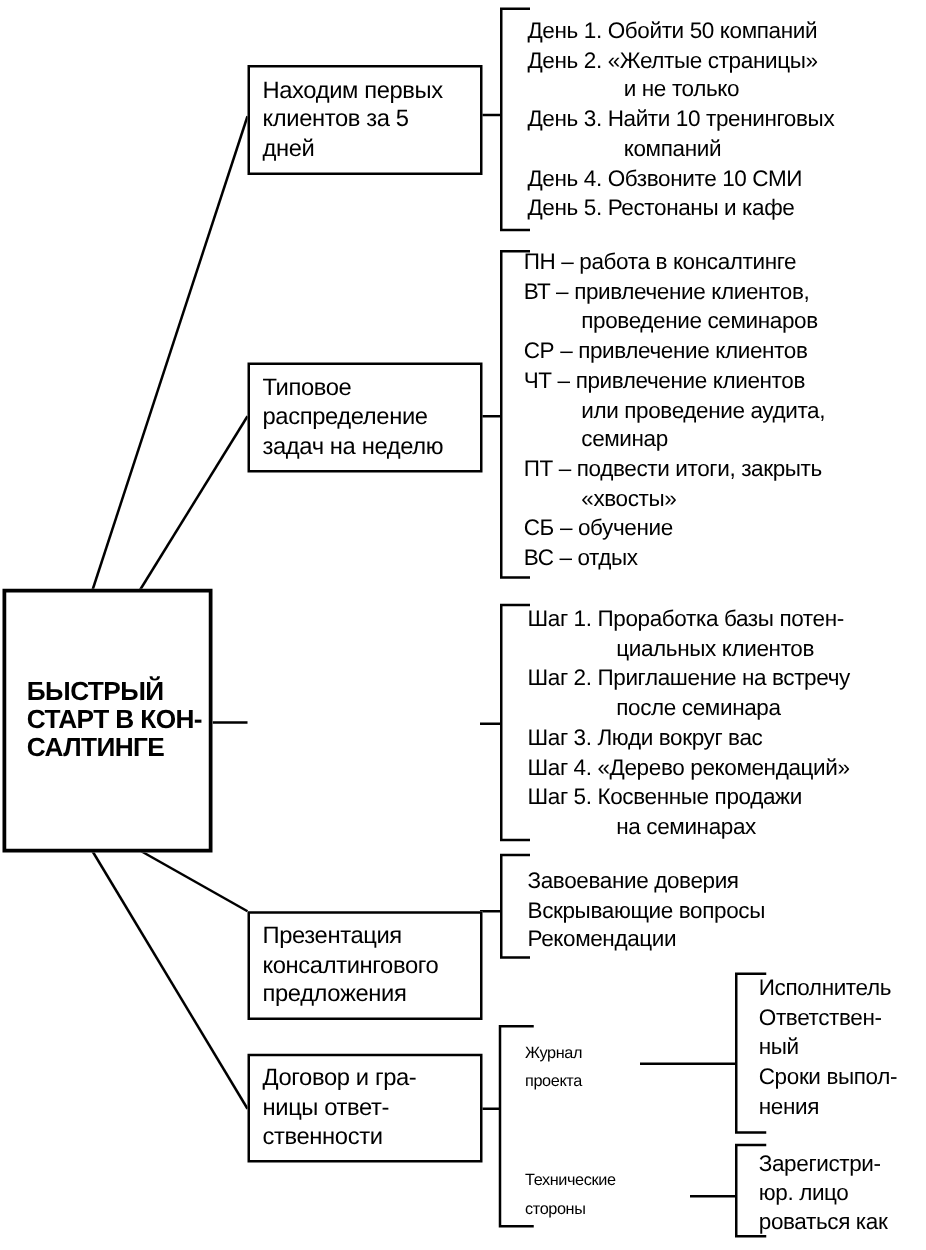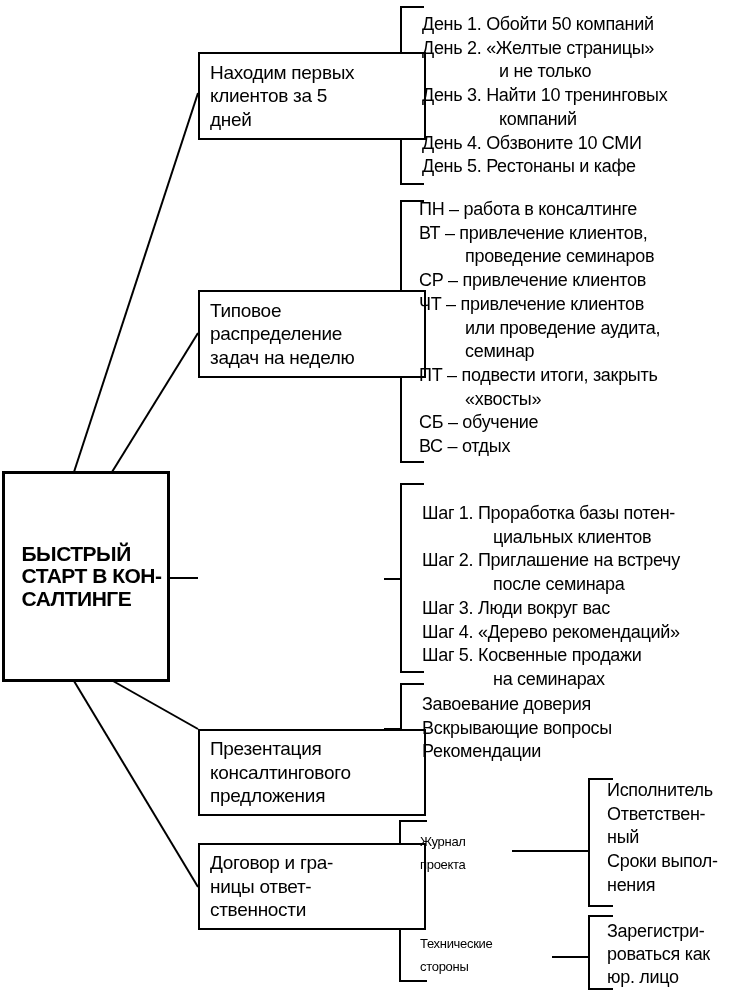--- a/index.html
+++ b/index.html
@@ -3,37 +3,37 @@
 <meta charset="utf-8">
 <style>
   html,body{margin:0;padding:0;background:#ffffff;}
   .canvas{
     position:relative;width:741px;height:1000px;background:#ffffff;
     font-family:"Liberation Sans",sans-serif;color:#000;overflow:hidden;
   }
   svg.lines{position:absolute;left:0;top:0;width:741px;height:1000px;pointer-events:none;}
   svg.lines path{stroke:#000;stroke-width:2;fill:none;}
   .box{
-    position:absolute;left:198px;width:228px;box-sizing:border-box;
+    position:absolute;left:198px;width:188px;box-sizing:border-box;
     border:2px solid #000;background:#fff;
     display:flex;align-items:center;padding-left:10px;
   }
   .box .lbl{font-size:19px;line-height:23.5px;letter-spacing:-0.3px;white-space:pre;}
   .box.root{left:2px;top:471px;width:168px;height:211px;border-width:3px;padding-left:11px;justify-content:center;}
   .box.root .lbl{font-weight:bold;font-size:21px;line-height:22.5px;letter-spacing:-0.5px;}
   #box0{top:52px;height:88px;}
   #box1{top:290px;height:88px;}
   #box2{top:538px;height:87px;}
   #box3{top:685px;height:87px;margin-top:44px;}
   #box4{top:843px;height:87px;}
   .group{position:absolute;font-size:18px;line-height:23.7px;letter-spacing:-0.3px;}
   .group .line{white-space:pre;}
   #g0{left:422px;top:13px;width:318px;}
   #g1{left:419px;top:198px;width:320px;}
-  #g2{left:422px;top:484px;width:318px;margin-top:18px;}
+  #g2{left:422px;top:484px;width:318px;}
   #g3{left:422px;top:693px;width:318px;}
   #g5a{left:607px;top:779px;width:134px;}
   #g5b{left:607px;top:920px;width:134px;line-height:23px;}
   .sublabel{position:absolute;font-size:13px;line-height:23px;letter-spacing:-0.3px;white-space:pre;}
   #labJ{left:420px;top:830px;}
   #labT{left:420px;top:932px;}
 </style>
 </head>
 <body>
 
@@ -133,17 +133,17 @@
 
   <div class="group" id="g5a">
       <div class="line">Исполнитель</div>
       <div class="line">Ответствен-</div>
       <div class="line">ный</div>
       <div class="line">Сроки выпол-</div>
       <div class="line">нения</div>
     </div>
   <div class="group" id="g5b">
       <div class="line">Зарегистри-</div>
+      <div class="line">юр. лицо</div>
       <div class="line">роваться как</div>
-      <div class="line">юр. лицо</div>
     </div>
 
 </div>
 
 </body></html>

